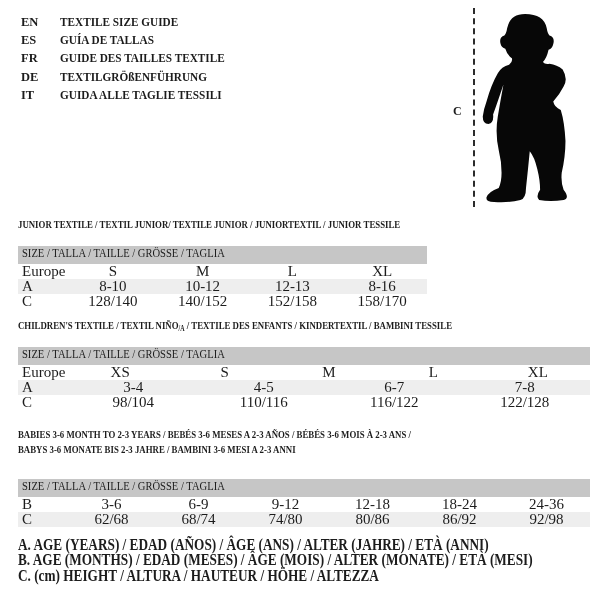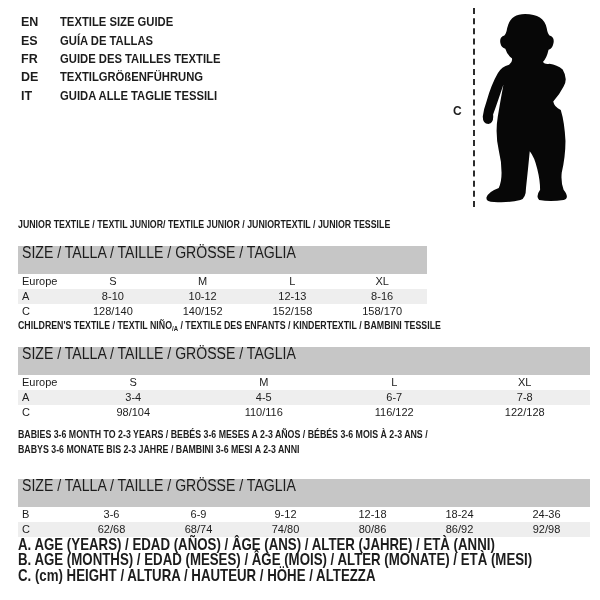--- a/index.html
+++ b/index.html
@@ -1,20 +1,20 @@
 <!DOCTYPE html>
 <html><head>
 <meta charset="utf-8">
 <style>
   html,body { margin:0; padding:0; background:#fff; }
   .canvas {
     position:relative; width:600px; height:600px; overflow:hidden;
     background:var(--bg,#ffffff);
     color:var(--text,#1c1c1c);
-    font-family:Liberation Sans, sans-serif;
+    font-family:Liberation Serif, serif;
     -webkit-font-smoothing:antialiased;
   }
   
   .lang-list { position:absolute; left:21px; top:13px; }
   .lang-row { display:flex; height:18.4px; align-items:center; font-weight:bold; font-size:12.5px; }
   .lang-code { width:39px; }
   .squeeze { display:inline-block; transform-origin:0 50%; white-space:nowrap; }
   .lang-squeeze { transform:scaleX(0.9); }
 
   
@@ -25,23 +25,23 @@
   
   .size-table { position:absolute; left:18px; }
   #table-0 { top:217px; width:409px; }
   #table-1 { top:318px; width:572px; }
   #table-2 { top:427px; width:572px; }
   .t-title { font-weight:bold; font-size:11px; line-height:15px; margin-bottom:14px; }
   #table-2 .t-title { margin-bottom:22px; }
   .t-line { height:15px; white-space:nowrap; }
   .t-squeeze { transform:scaleX(0.8); }
   .t-title .sub { font-size:7.5px; vertical-align:-2px; }
-  .t-bar { height:28px; line-height:14px; background:var(--bar,#c6c6c6); font-size:16px; padding-left:4px; white-space:nowrap; }
+  .t-bar { height:18px; line-height:14px; background:var(--bar,#c6c6c6); font-size:12px; padding-left:4px; white-space:nowrap; }
   .bar-squeeze { transform:scaleX(0.88); }
-  .t-row { display:flex; height:15px; line-height:15px; font-size:11px; }
+  .t-row { display:flex; height:15px; line-height:15px; font-size:15px; }
   .t-row.shaded { background:var(--shade,#eeeeee); }
   .t-label { width:50px; padding-left:4px; box-sizing:border-box; }
   .t-cell { flex:1; text-align:center; }
 
   
   .notes { position:absolute; left:18px; top:537px; }
   .note-line { height:15.4px; font-weight:bold; font-size:17px; line-height:15.4px; white-space:nowrap; }
   .note-squeeze { transform:scaleX(0.78); }
 </style>
 </head>
@@ -114,20 +114,21 @@
         <span class="t-cell">158/170</span>
       </div>
     </section>
   <section class="size-table" id="table-1">
       <div class="t-title">
         <div class="t-line"><span class="squeeze t-squeeze"><span>CHILDREN'S TEXTILE / TEXTIL NIÑO</span><span class="sub">/A</span><span> / TEXTILE DES ENFANTS / KINDERTEXTIL / BAMBINI TESSILE</span></span></div>
       </div>
       <div class="t-bar"><span class="squeeze bar-squeeze">SIZE / TALLA / TAILLE / GRÖSSE / TAGLIA</span></div>
       <div class="t-row">
         <span class="t-label">Europe</span>
+        <span class="t-cell">XS</span>
         <span class="t-cell">S</span>
         <span class="t-cell">M</span>
         <span class="t-cell">L</span>
         <span class="t-cell">XL</span>
       </div>
       <div class="t-row shaded">
         <span class="t-label">A</span>
         <span class="t-cell">3-4</span>
         <span class="t-cell">4-5</span>
         <span class="t-cell">6-7</span>

